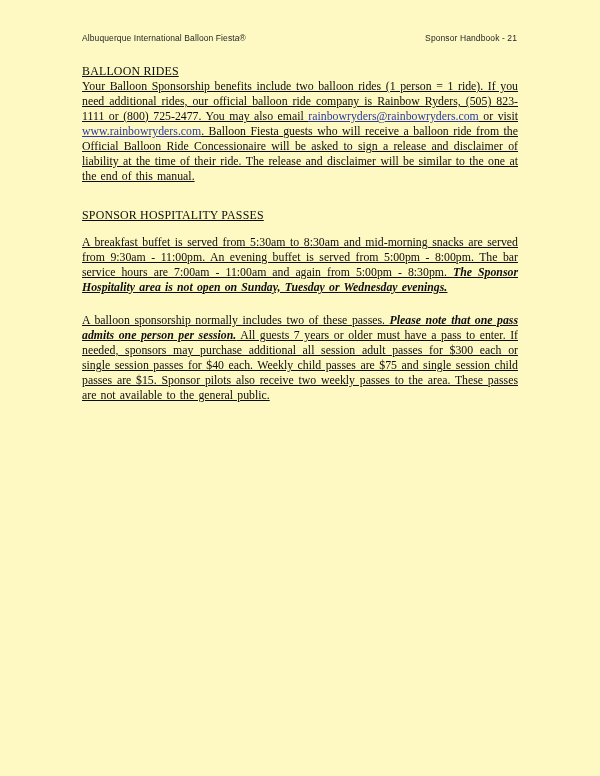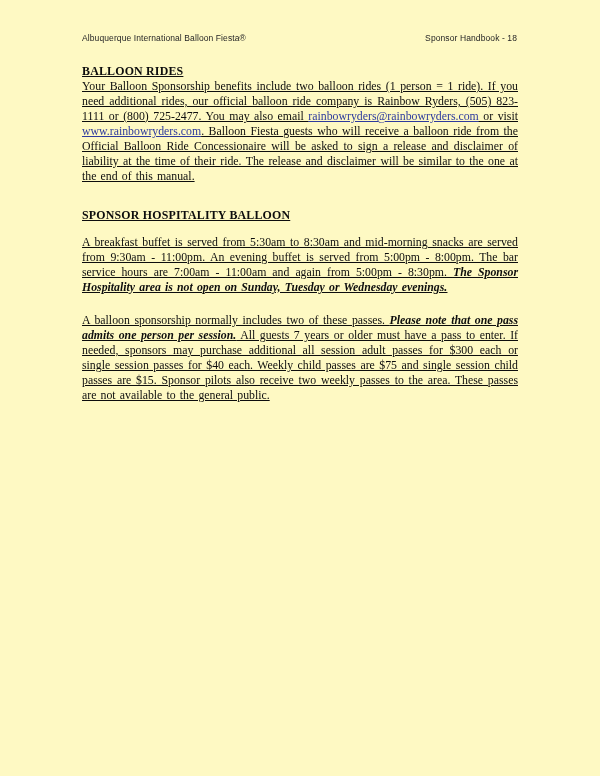--- a/index.html
+++ b/index.html
@@ -30,21 +30,21 @@
   }
   .content {
     position: absolute;
     top: 64px;
     left: 82px;
     width: 436px;
   }
   .heading {
     margin: 0;
     font-size: 11.9px;
-    font-weight: bold;
+    font-weight: normal;
     text-decoration: underline;
     line-height: 15px;
     letter-spacing: 0.2px;
   }
   .para {
     margin: 0;
     font-size: 11.8px;
     line-height: 15px;
     text-align: justify;
     word-spacing: 1.2px;
@@ -64,30 +64,30 @@
     cursor: pointer;
   }
 </style>
 </head>
 <body>
 
 <div class="page">
 
   <div class="header">
     <span>Albuquerque International Balloon Fiesta®</span>
-    <span>Sponsor Handbook - 18</span>
+    <span>Sponsor Handbook - 21</span>
   </div>
 
   <div class="content">
 
     <section>
       <h2 class="heading">BALLOON RIDES</h2>
       <p class="para"><span>Your Balloon Sponsorship benefits include two balloon rides (1 person = 1 ride). If you need additional rides, our official balloon ride company is Rainbow Ryders, (505) 823-1111 or (800) 725-2477. You may also email </span><a class="link">rainbowryders@rainbowryders.com</a><span> or visit </span><a class="link">www.rainbowryders.com</a><span>. Balloon Fiesta guests who will receive a balloon ride from the Official Balloon Ride Concessionaire will be asked to sign a release and disclaimer of liability at the time of their ride. The release and disclaimer will be similar to the one at the end of this manual.</span></p>
     </section>
 
     <section class="section-gap">
-      <h2 class="heading">SPONSOR HOSPITALITY BALLOON</h2>
+      <h2 class="heading">SPONSOR HOSPITALITY PASSES</h2>
       <p class="para gap-small"><span>A breakfast buffet is served from 5:30am to 8:30am and mid-morning snacks are served from 9:30am - 11:00pm. An evening buffet is served from 5:00pm - 8:00pm. The bar service hours are 7:00am - 11:00am and again from 5:00pm - 8:30pm.  </span><span class="emph">The Sponsor Hospitality area is not open on Sunday, Tuesday or Wednesday evenings.</span></p>
       <p class="para gap-large"><span>A balloon sponsorship normally includes two of these passes. </span><span class="emph">Please note that one pass admits one person per session.</span><span> All guests 7 years or older must have a pass to enter. If needed, sponsors may purchase additional all session adult passes for $300 each or single session passes for $40 each. Weekly child passes are $75 and single session child passes are $15.  Sponsor pilots also receive two weekly passes to the area. These passes are not available to the general public.</span></p>
     </section>
 
   </div>
 </div>
 
 </body></html>

